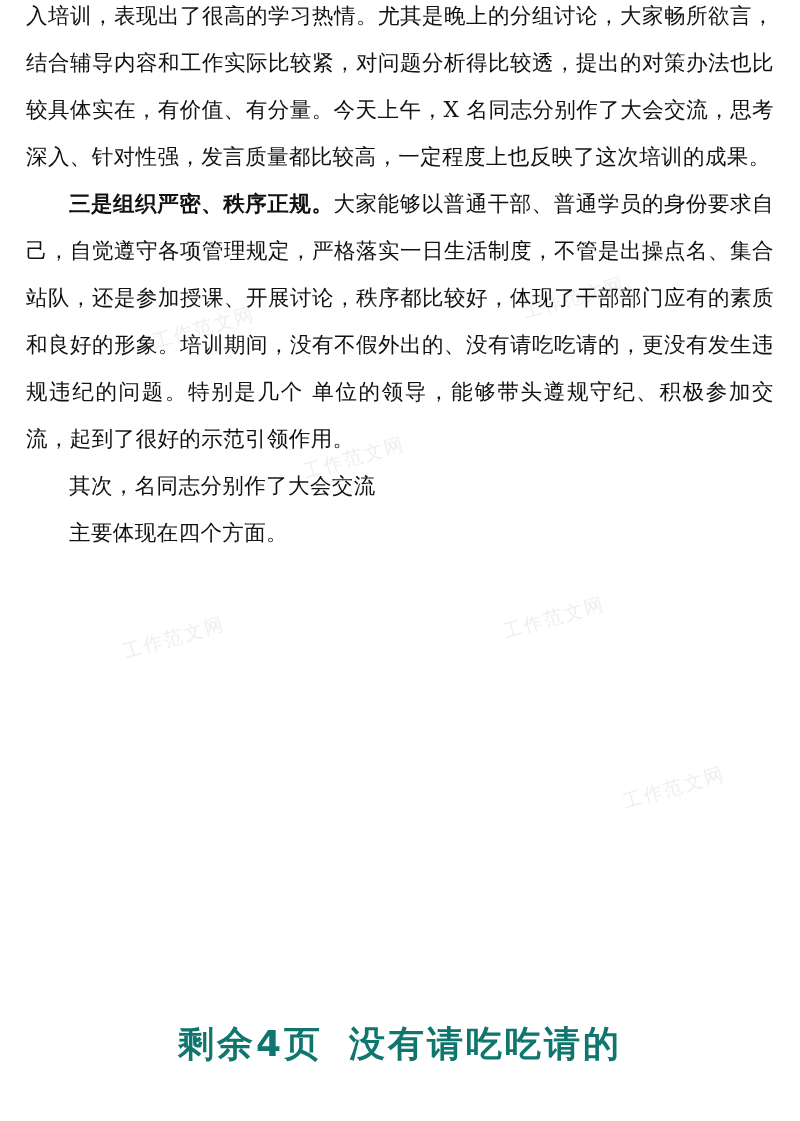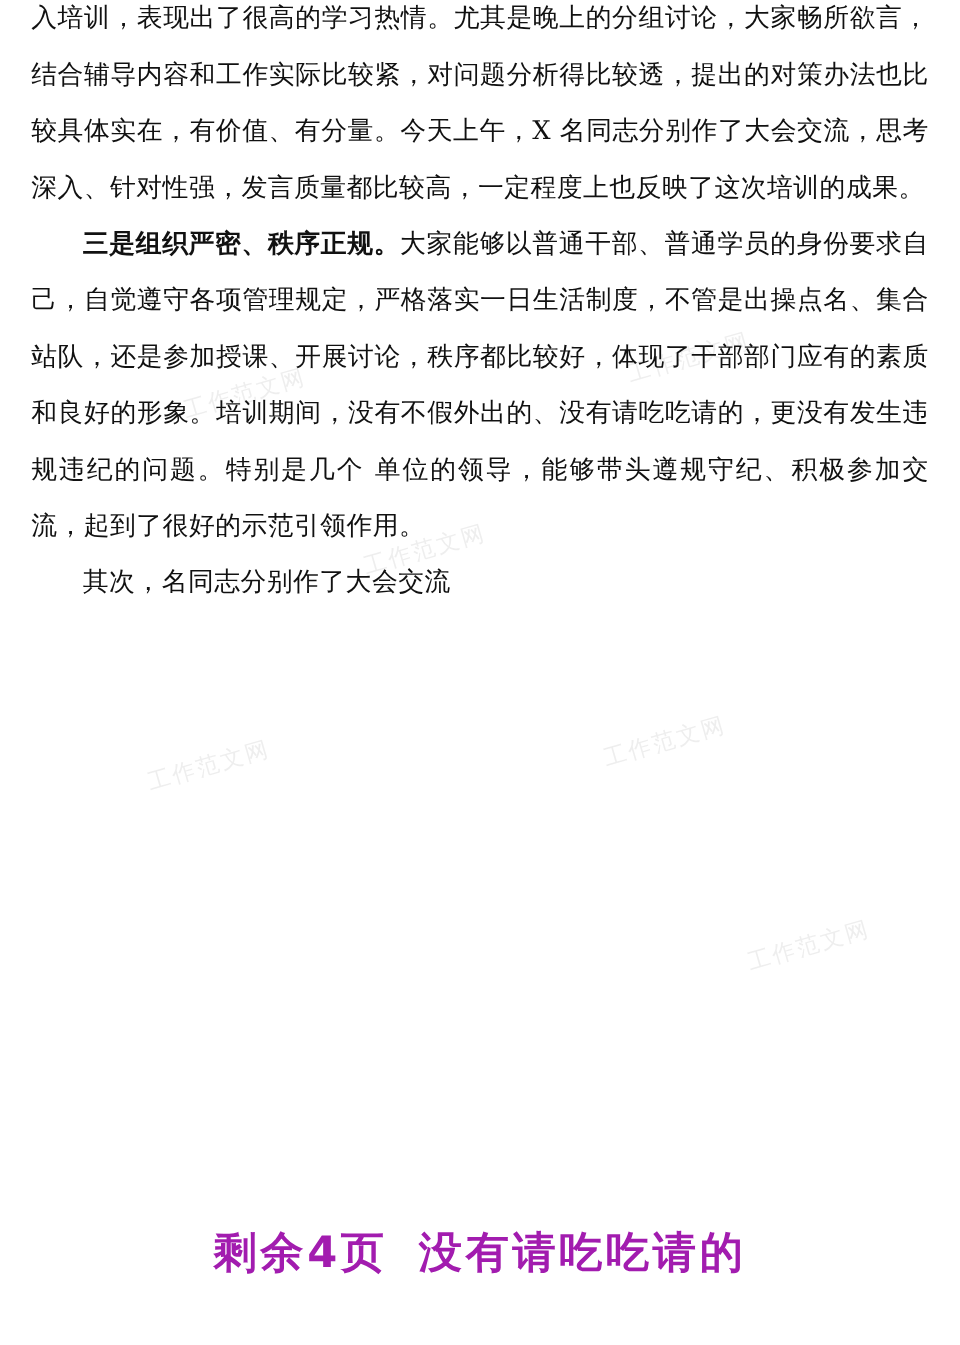--- a/index.html
+++ b/index.html
@@ -79,21 +79,21 @@
     bottom: 52px;
     text-align: center;
     z-index: 3;
   }
   .footer-notice .notice-text {
     display: inline-block;
     font-family: "DejaVu Sans", "Liberation Sans", sans-serif;
     font-weight: bold;
     font-size: 36px;
     letter-spacing: 3px;
-    color: #a21caf;
+    color: #0f766e;
   }
   .footer-notice .gap {
     display: inline-block;
     width: 26px;
   }
 </style>
 </head>
 <body>
 
 <div class="page">
@@ -108,20 +108,21 @@
   </div>
 
   <div class="doc-body">
 
     <p class="para first">入培训，表现出了很高的学习热情。尤其是晚上的分组讨论，大家畅所欲言，结合辅导内容和工作实际比较紧，对问题分析得比较透，提出的对策办法也比较具体实在，有价值、有分量。今天上午，X 名同志分别作了大会交流，思考深入、针对性强，发言质量都比较高，一定程度上也反映了这次培训的成果。</p>
 
     <p class="para indent"><span class="bold">三是组织严密、秩序正规。</span><span>大家能够以普通干部、普通学员的身份要求自己，自觉遵守各项管理规定，严格落实一日生活制度，不管是出操点名、集合站队，还是参加授课、开展讨论，秩序都比较好，体现了干部部门应有的素质和良好的形象。培训期间，没有不假外出的、没有请吃吃请的，更没有发生违规违纪的问题。特别是几个 单位的领导，能够带头遵规守纪、积极参加交流，起到了很好的示范引领作用。</span></p>
 
     <p class="para indent">其次，名同志分别作了大会交流</p>
 
+    <p class="para indent">主要体现在四个方面。</p>
 
 
   </div>
 
   <div class="footer-notice">
     <span class="notice-text">剩余4页</span><span class="gap"></span><span class="notice-text">没有请吃吃请的</span>
   </div>
 
 </div>
 

